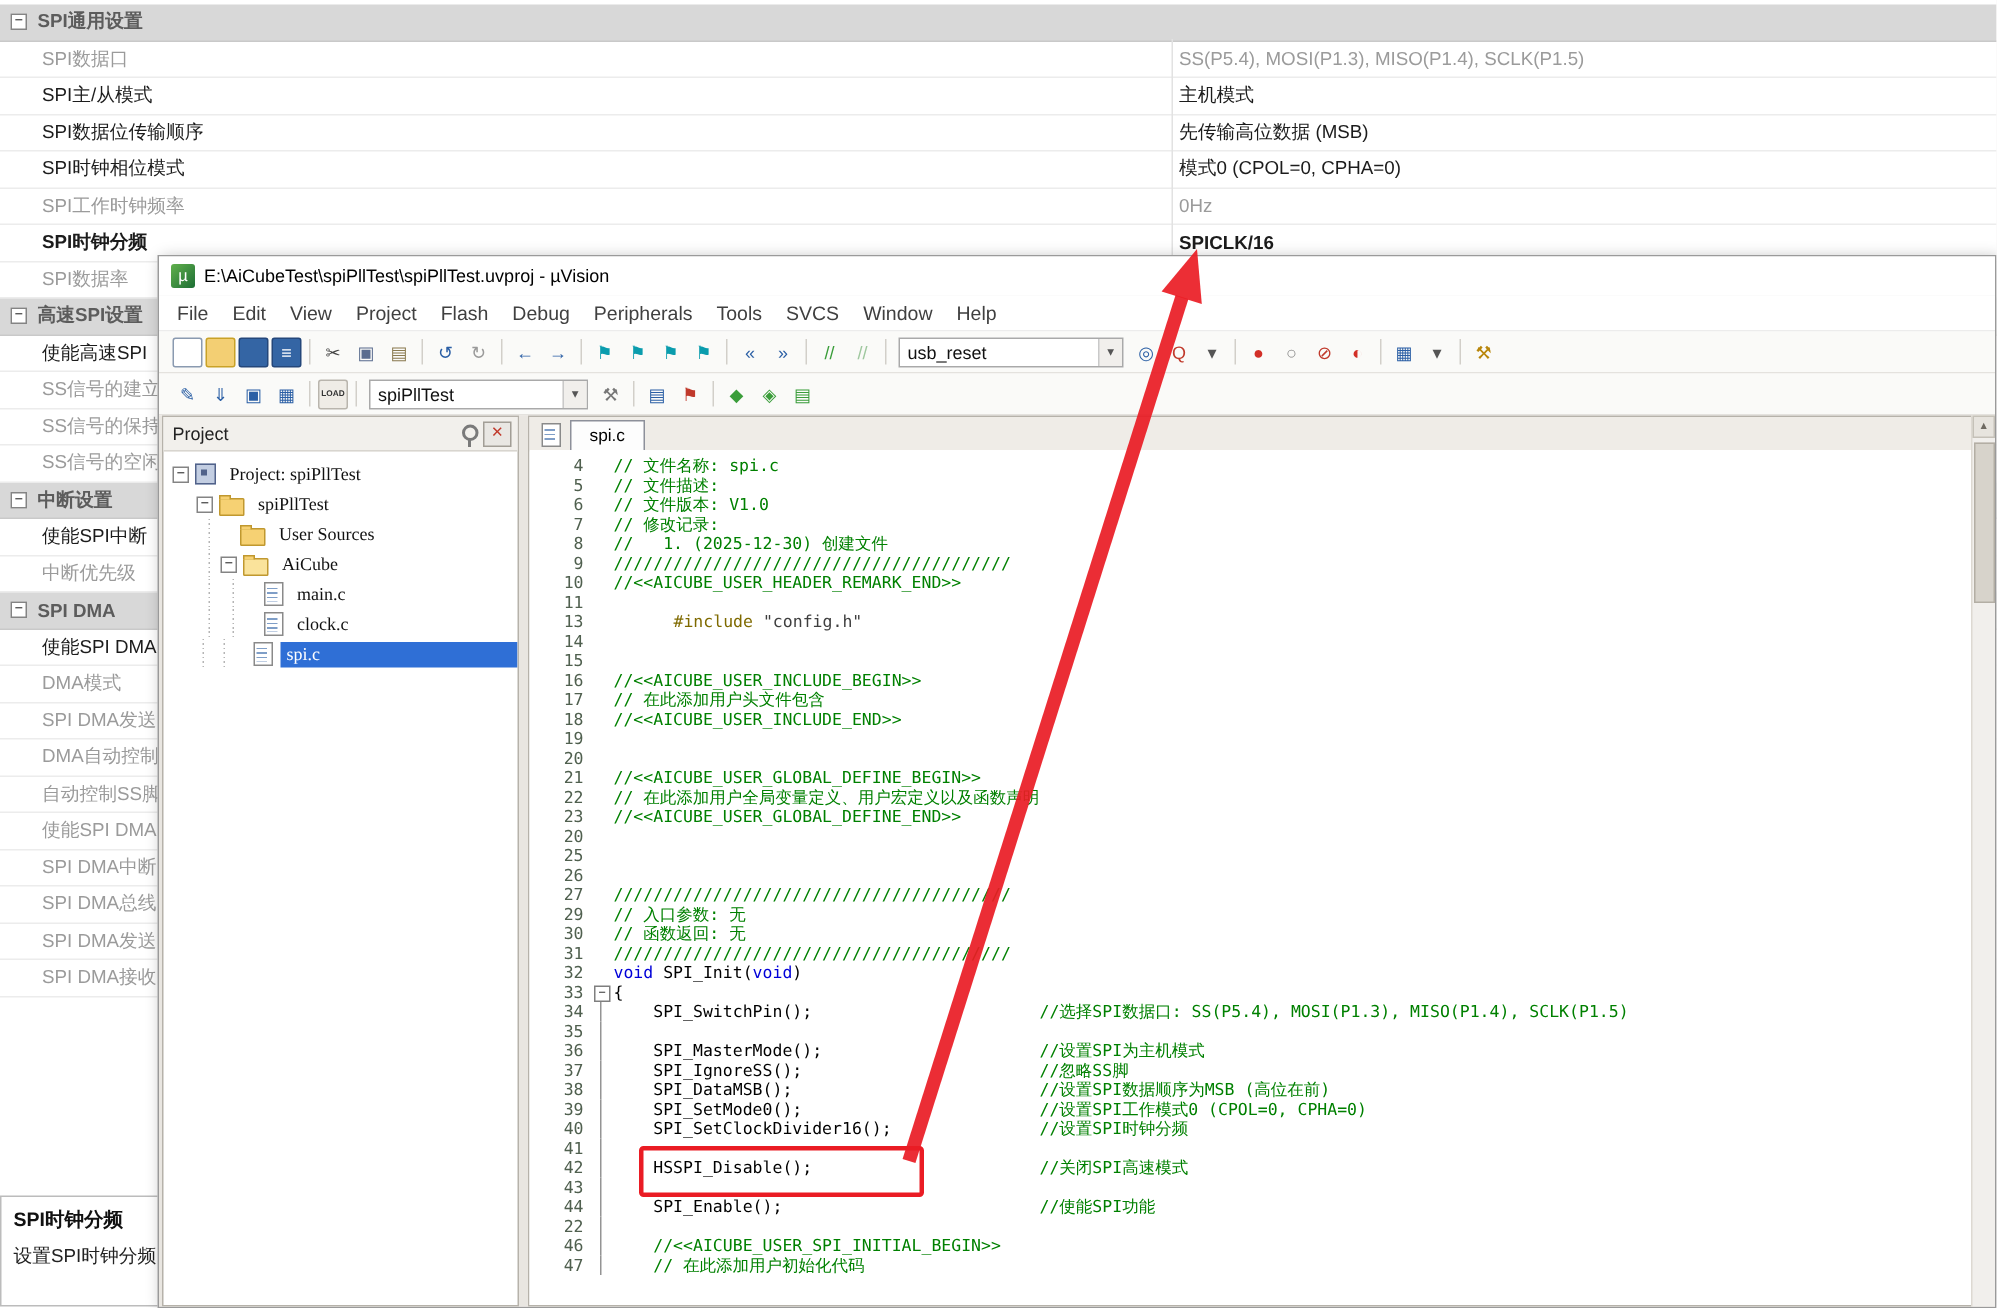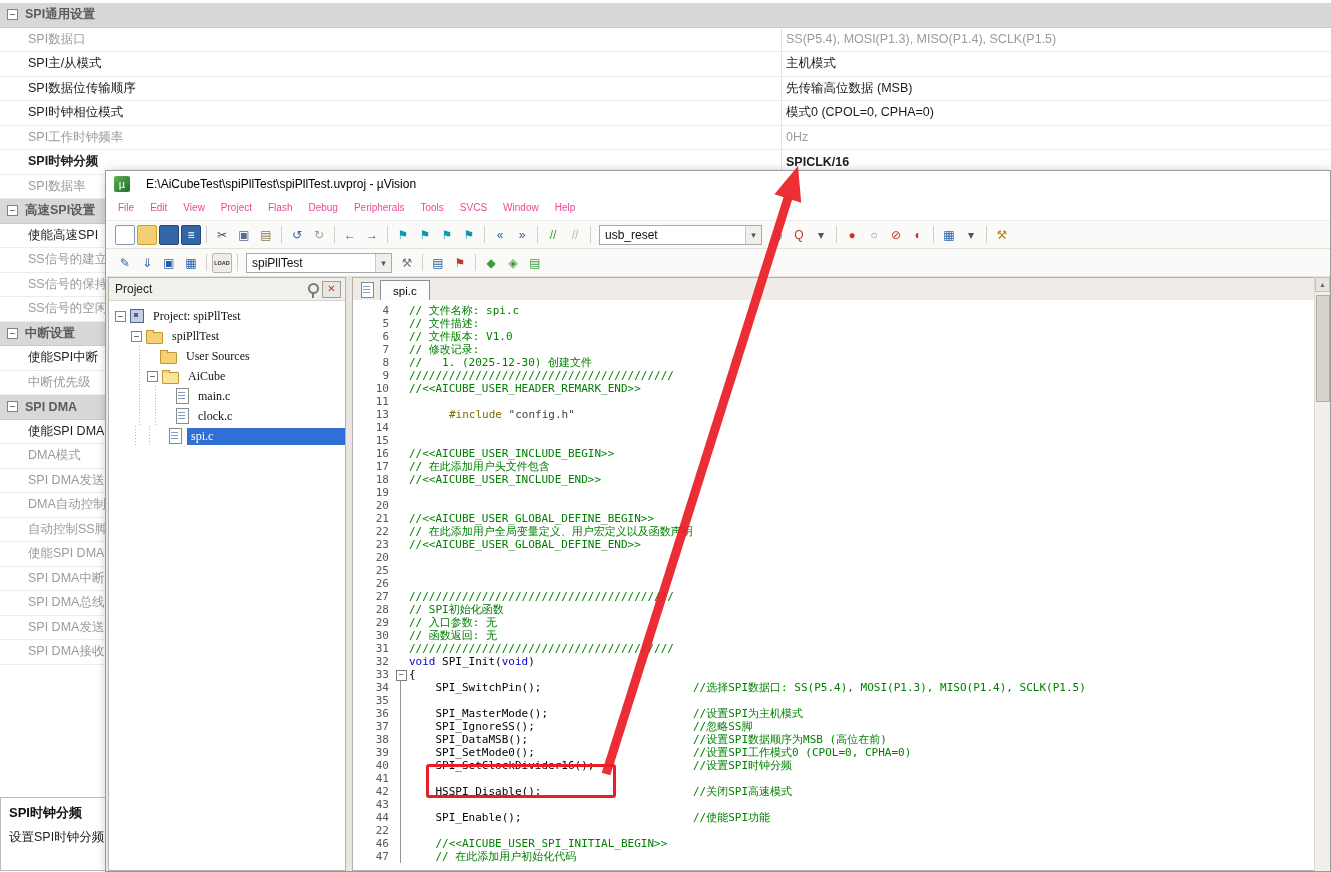--- a/index.html
+++ b/index.html
@@ -21,24 +21,24 @@
   .desc-panel{position:absolute;left:0;top:797px;width:340px;height:74px;background:#fff;
     border:1px solid #bcbcbc;box-sizing:border-box;padding:6px 8px;z-index:2;}
   .desc-title{font-size:13px;font-weight:bold;color:#111;}
   .desc-text{font-size:12.5px;color:#222;margin-top:7px;}
   
   .uv-window{position:absolute;left:105px;top:170px;width:1226px;height:702px;background:#fff;
     border:1px solid #9a9a9a;box-sizing:border-box;z-index:10;box-shadow:2px 2px 10px rgba(0,0,0,.28);}
   .uv-titlebar{position:absolute;left:0;top:0;right:0;height:26px;background:#fff;border-bottom:1px solid #ededed;}
   .uv-logo{position:absolute;left:8px;top:5px;width:16px;height:16px;border-radius:2px;
     background:linear-gradient(135deg,#61b04c,#1d6e34);color:#fff;font-size:11px;line-height:16px;text-align:center;}
-  .uv-title{position:absolute;left:40px;top:0;line-height:26px;font-size:12px;color:#000;white-space:nowrap;}
+  .uv-title{position:absolute;left:30px;top:0;line-height:26px;font-size:12px;color:#000;white-space:nowrap;}
   .uv-menubar{position:absolute;left:0;top:26px;right:0;height:24px;background:#fff;border-bottom:1px solid #ececec;
     padding-left:4px;box-sizing:border-box;}
-  .menu-item{display:inline-block;padding:4px 8px 0 8px;font-size:10px;color:#ec4899;height:20px;}
+  .menu-item{display:inline-block;padding:4px 8px 0 8px;font-size:13px;color:#404040;height:20px;}
   .uv-toolbar{position:absolute;left:0;right:0;background:#fafaf8;border-bottom:1px solid #e4e2de;
     display:flex;align-items:center;padding-left:8px;box-sizing:border-box;}
   .uv-toolbar.row1{top:50px;height:28px;}
   .uv-toolbar.row2{top:78px;height:28px;}
   .tbi{display:inline-flex;align-items:center;justify-content:center;width:20px;height:20px;margin:0 1px;
     font-size:12px;border-radius:2px;box-sizing:border-box;white-space:nowrap;}
   .tbi.tiny{font-size:5.5px;font-weight:bold;letter-spacing:0;border:1px solid #b9b5ad;background:#efece6;}
   .tsep{display:inline-block;width:1px;height:17px;background:#d2cfc9;margin:0 4px;}
   .tcombo{display:inline-flex;align-items:center;height:20px;background:#fff;border:1px solid #a9a9a9;
     margin:0 4px;box-sizing:border-box;position:relative;}
@@ -233,21 +233,21 @@
       <span class="tbi" style="color: rgb(10, 156, 173);">⚑</span>
       <span class="tbi" style="color: rgb(10, 156, 173);">⚑</span>
       <span class="tbi" style="color: rgb(10, 156, 173);">⚑</span>
       <span class="tsep"></span>
       <span class="tbi" style="color: rgb(43, 95, 165);">«</span>
       <span class="tbi" style="color: rgb(43, 95, 165);">»</span>
       <span class="tsep"></span>
       <span class="tbi" style="color: rgb(58, 157, 58);">//</span>
       <span class="tbi" style="color: rgb(158, 199, 158);">//</span>
       <span class="tsep"></span>
-      <span class="tcombo" style="width: 163px;">
+      <span class="tcombo" style="width: 150px;">
         <span class="tcombo-text">usb_reset</span>
         <span class="tcombo-arrow">▾</span>
       </span>
       <span class="tbi" style="color: rgb(43, 95, 165);">◎</span>
       <span class="tbi" style="color: rgb(192, 57, 43);">Q</span>
       <span class="tbi" style="color: rgb(85, 85, 85);">▾</span>
       <span class="tsep"></span>
       <span class="tbi" style="color: rgb(210, 47, 39);">●</span>
       <span class="tbi" style="color: rgb(136, 136, 136);">○</span>
       <span class="tbi" style="color: rgb(192, 57, 43);">⊘</span>
@@ -366,21 +366,20 @@
             <div class="cl"><span class="lnum">18</span><span class="fold"></span><span class="codepart"><span class="cm">//&lt;&lt;AICUBE_USER_INCLUDE_END&gt;&gt;</span></span></div>
             <div class="cl"><span class="lnum">19</span><span class="fold"></span><span class="codepart"></span></div>
             <div class="cl"><span class="lnum">20</span><span class="fold"></span><span class="codepart"></span></div>
             <div class="cl"><span class="lnum">21</span><span class="fold"></span><span class="codepart"><span class="cm">//&lt;&lt;AICUBE_USER_GLOBAL_DEFINE_BEGIN&gt;&gt;</span></span></div>
             <div class="cl"><span class="lnum">22</span><span class="fold"></span><span class="codepart"><span class="cm">// 在此添加用户全局变量定义、用户宏定义以及函数声明</span></span></div>
             <div class="cl"><span class="lnum">23</span><span class="fold"></span><span class="codepart"><span class="cm">//&lt;&lt;AICUBE_USER_GLOBAL_DEFINE_END&gt;&gt;</span></span></div>
             <div class="cl"><span class="lnum">20</span><span class="fold"></span><span class="codepart"></span></div>
             <div class="cl"><span class="lnum">25</span><span class="fold"></span><span class="codepart"></span></div>
             <div class="cl"><span class="lnum">26</span><span class="fold"></span><span class="codepart"></span></div>
             <div class="cl"><span class="lnum">27</span><span class="fold"></span><span class="codepart"><span class="cm">////////////////////////////////////////</span></span></div>
-            <div class="cl"><span class="lnum">28</span><span class="fold"></span><span class="codepart"><span class="cm">// SPI初始化函数</span></span></div>
             <div class="cl"><span class="lnum">29</span><span class="fold"></span><span class="codepart"><span class="cm">// 入口参数: 无</span></span></div>
             <div class="cl"><span class="lnum">30</span><span class="fold"></span><span class="codepart"><span class="cm">// 函数返回: 无</span></span></div>
             <div class="cl"><span class="lnum">31</span><span class="fold"></span><span class="codepart"><span class="cm">////////////////////////////////////////</span></span></div>
             <div class="cl"><span class="lnum">32</span><span class="fold"></span><span class="codepart"><span class="kw">void</span><span class="pl"> SPI_Init(</span><span class="kw">void</span><span class="pl">)</span></span></div>
             <div class="cl"><span class="lnum">33</span><span class="fold"><span class="fbox">−</span></span><span class="codepart"><span class="pl">{</span></span></div>
             <div class="cl"><span class="lnum">34</span><span class="fold fbar"></span><span class="codepart aligned"><span class="pl">    SPI_SwitchPin();</span></span><span class="cm">//选择SPI数据口: SS(P5.4), MOSI(P1.3), MISO(P1.4), SCLK(P1.5)</span></div>
             <div class="cl"><span class="lnum">35</span><span class="fold fbar"></span><span class="codepart"></span></div>
             <div class="cl"><span class="lnum">36</span><span class="fold fbar"></span><span class="codepart aligned"><span class="pl">    SPI_MasterMode();</span></span><span class="cm">//设置SPI为主机模式</span></div>
             <div class="cl"><span class="lnum">37</span><span class="fold fbar"></span><span class="codepart aligned"><span class="pl">    SPI_IgnoreSS();</span></span><span class="cm">//忽略SS脚</span></div>
             <div class="cl"><span class="lnum">38</span><span class="fold fbar"></span><span class="codepart aligned"><span class="pl">    SPI_DataMSB();</span></span><span class="cm">//设置SPI数据顺序为MSB (高位在前)</span></div>

